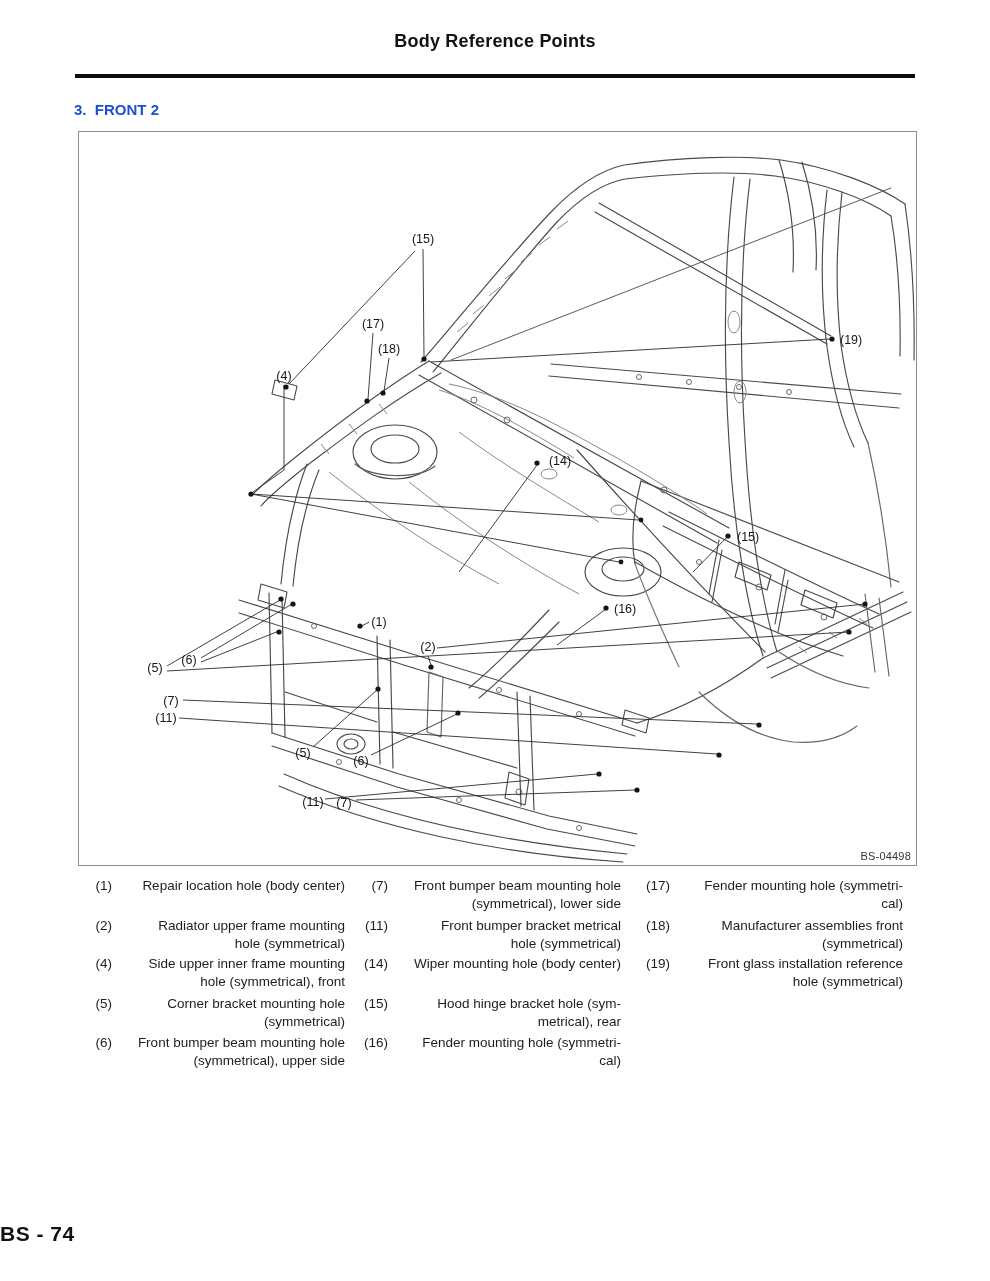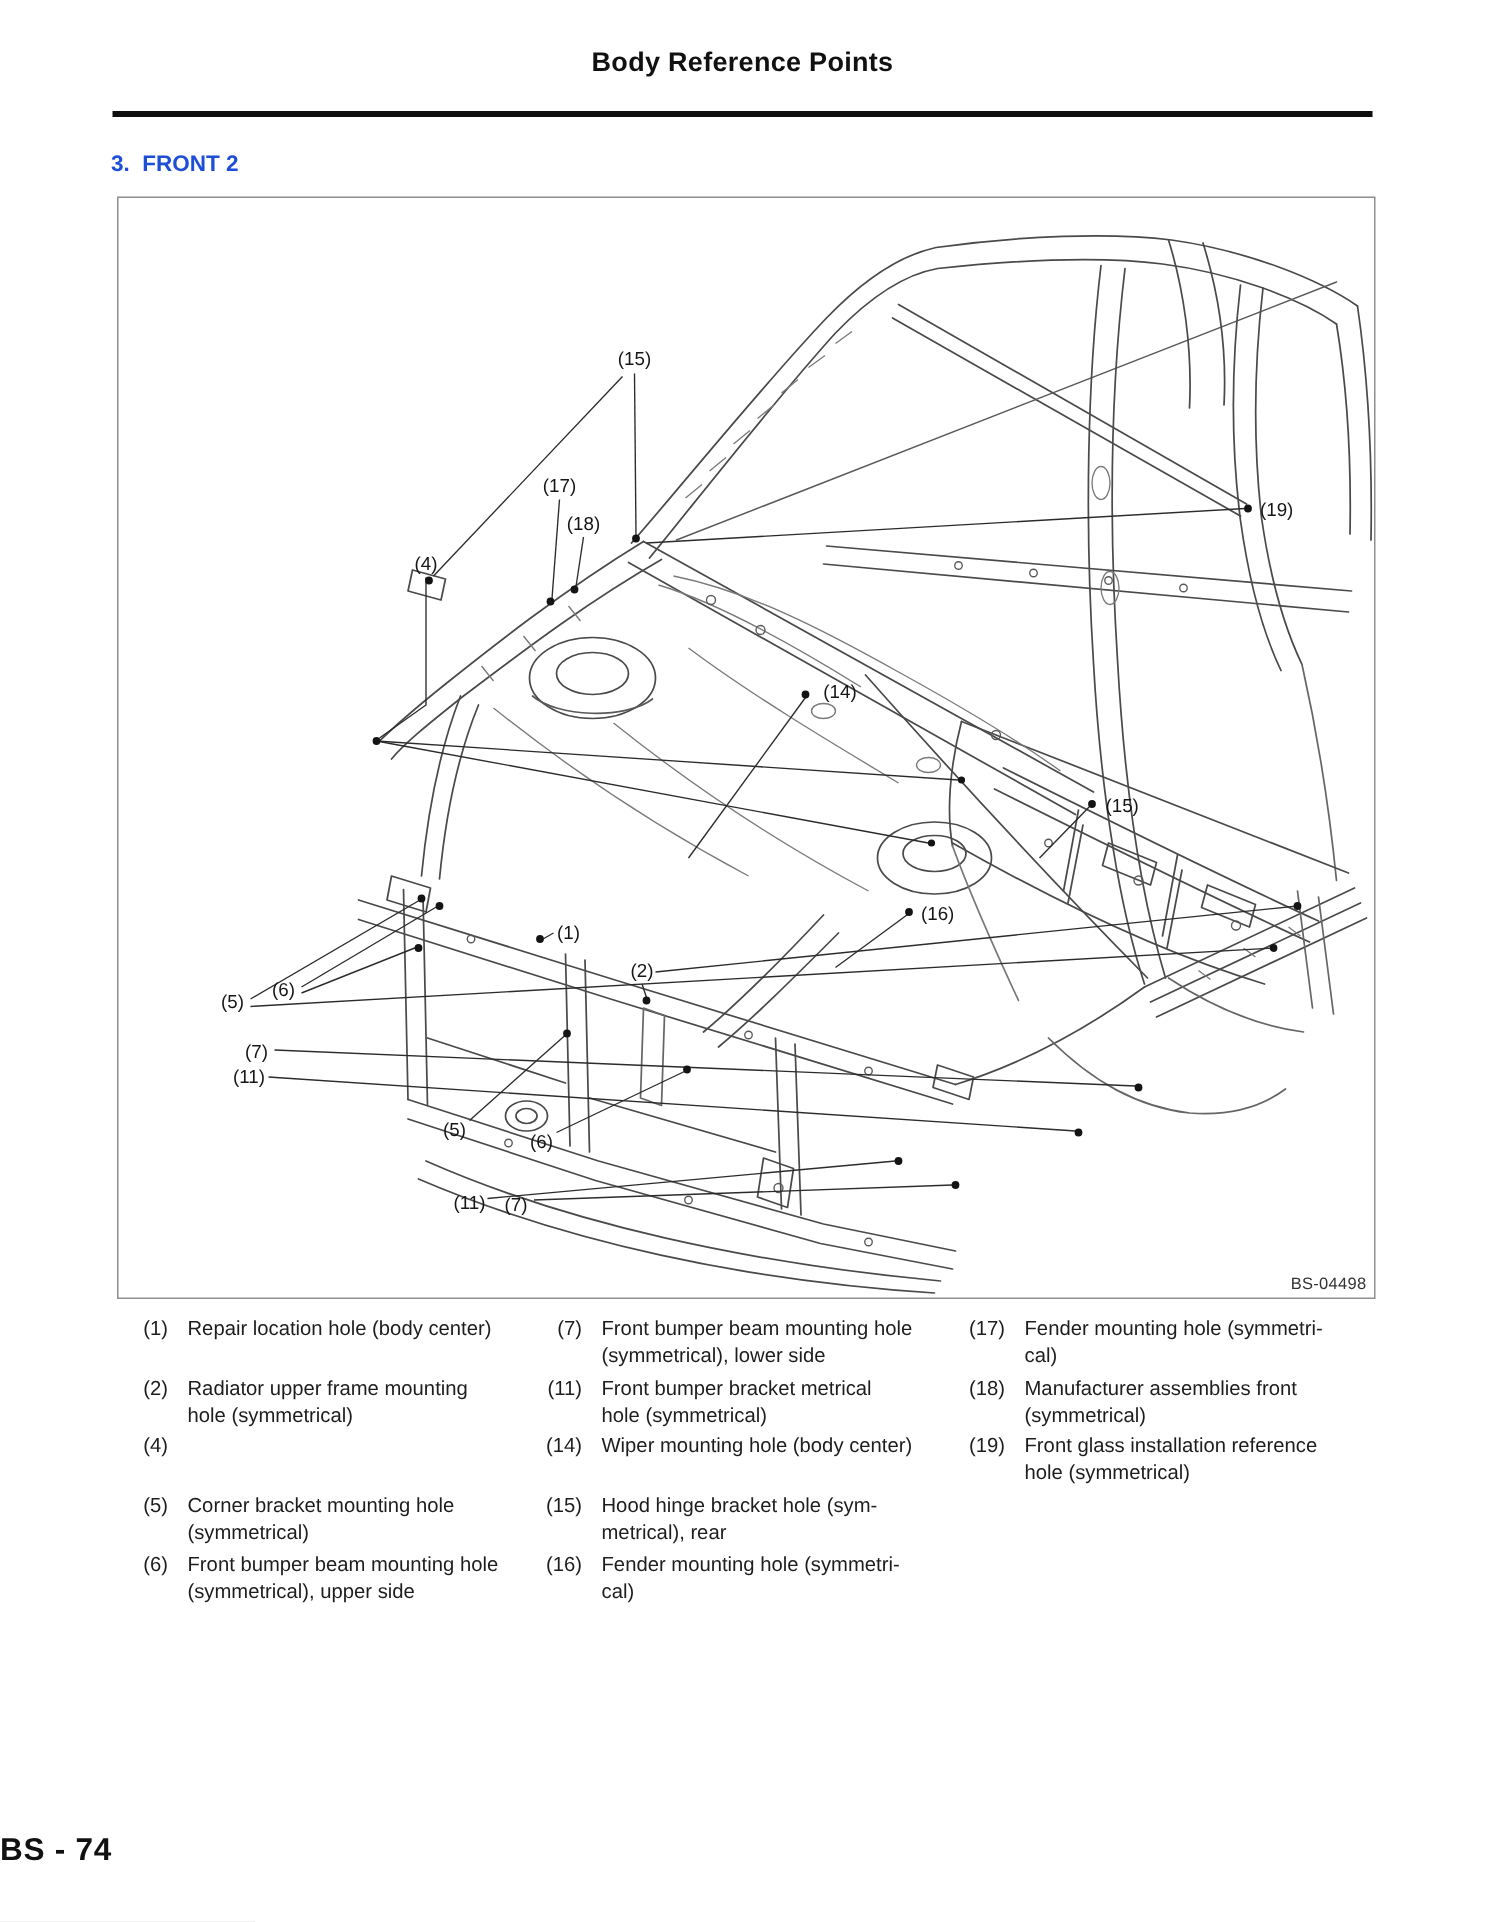--- a/index.html
+++ b/index.html
@@ -28,21 +28,21 @@
     position:absolute;right:5px;bottom:3px;font-size:11px;color:#333;
     letter-spacing:.2px;
   }
   .legend{position:absolute;top:877px;left:0;width:990px;height:200px;font-size:13.5px;color:#1d1d1d;}
   .legend-col{position:absolute;top:0;}
   .legend-col.c1{left:80px;width:270px;}
   .legend-col.c2{left:356px;width:274px;}
   .legend-col.c3{left:638px;width:278px;}
   .legend-item{position:absolute;display:flex;line-height:18px;}
   .legend-num{width:32px;text-align:right;flex:0 0 32px;}
-  .legend-text{margin-left:13px;width:220px;}
+  .legend-text{margin-left:13px;width:220px;text-align:right;}
   .row0{top:0;} .row1{top:40px;} .row2{top:78px;} .row3{top:118px;} .row4{top:157px;}
   .footer-page{
     position:absolute;top:1222px;left:0;width:100%;text-align:left;
     font-size:21px;font-weight:bold;color:#111;letter-spacing:.5px;
   }
   .co{font-size:12.5px;fill:#161616;font-family:"Liberation Sans","DejaVu Sans",sans-serif;}
 </style>
 </head>
 <body>
 
@@ -269,20 +269,24 @@
       </div>
       <div class="legend-item row1">
         <div class="legend-num">(2)</div>
         <div class="legend-text">
           <div>Radiator upper frame mounting</div>
           <div>hole (symmetrical)</div>
         </div>
       </div>
       <div class="legend-item row2">
         <div class="legend-num">(4)</div>
+        <div class="legend-text">
+          <div>Side upper inner frame mounting</div>
+          <div>hole (symmetrical), front</div>
+        </div>
       </div>
       <div class="legend-item row3">
         <div class="legend-num">(5)</div>
         <div class="legend-text">
           <div>Corner bracket mounting hole</div>
           <div>(symmetrical)</div>
         </div>
       </div>
       <div class="legend-item row4">
         <div class="legend-num">(6)</div>

